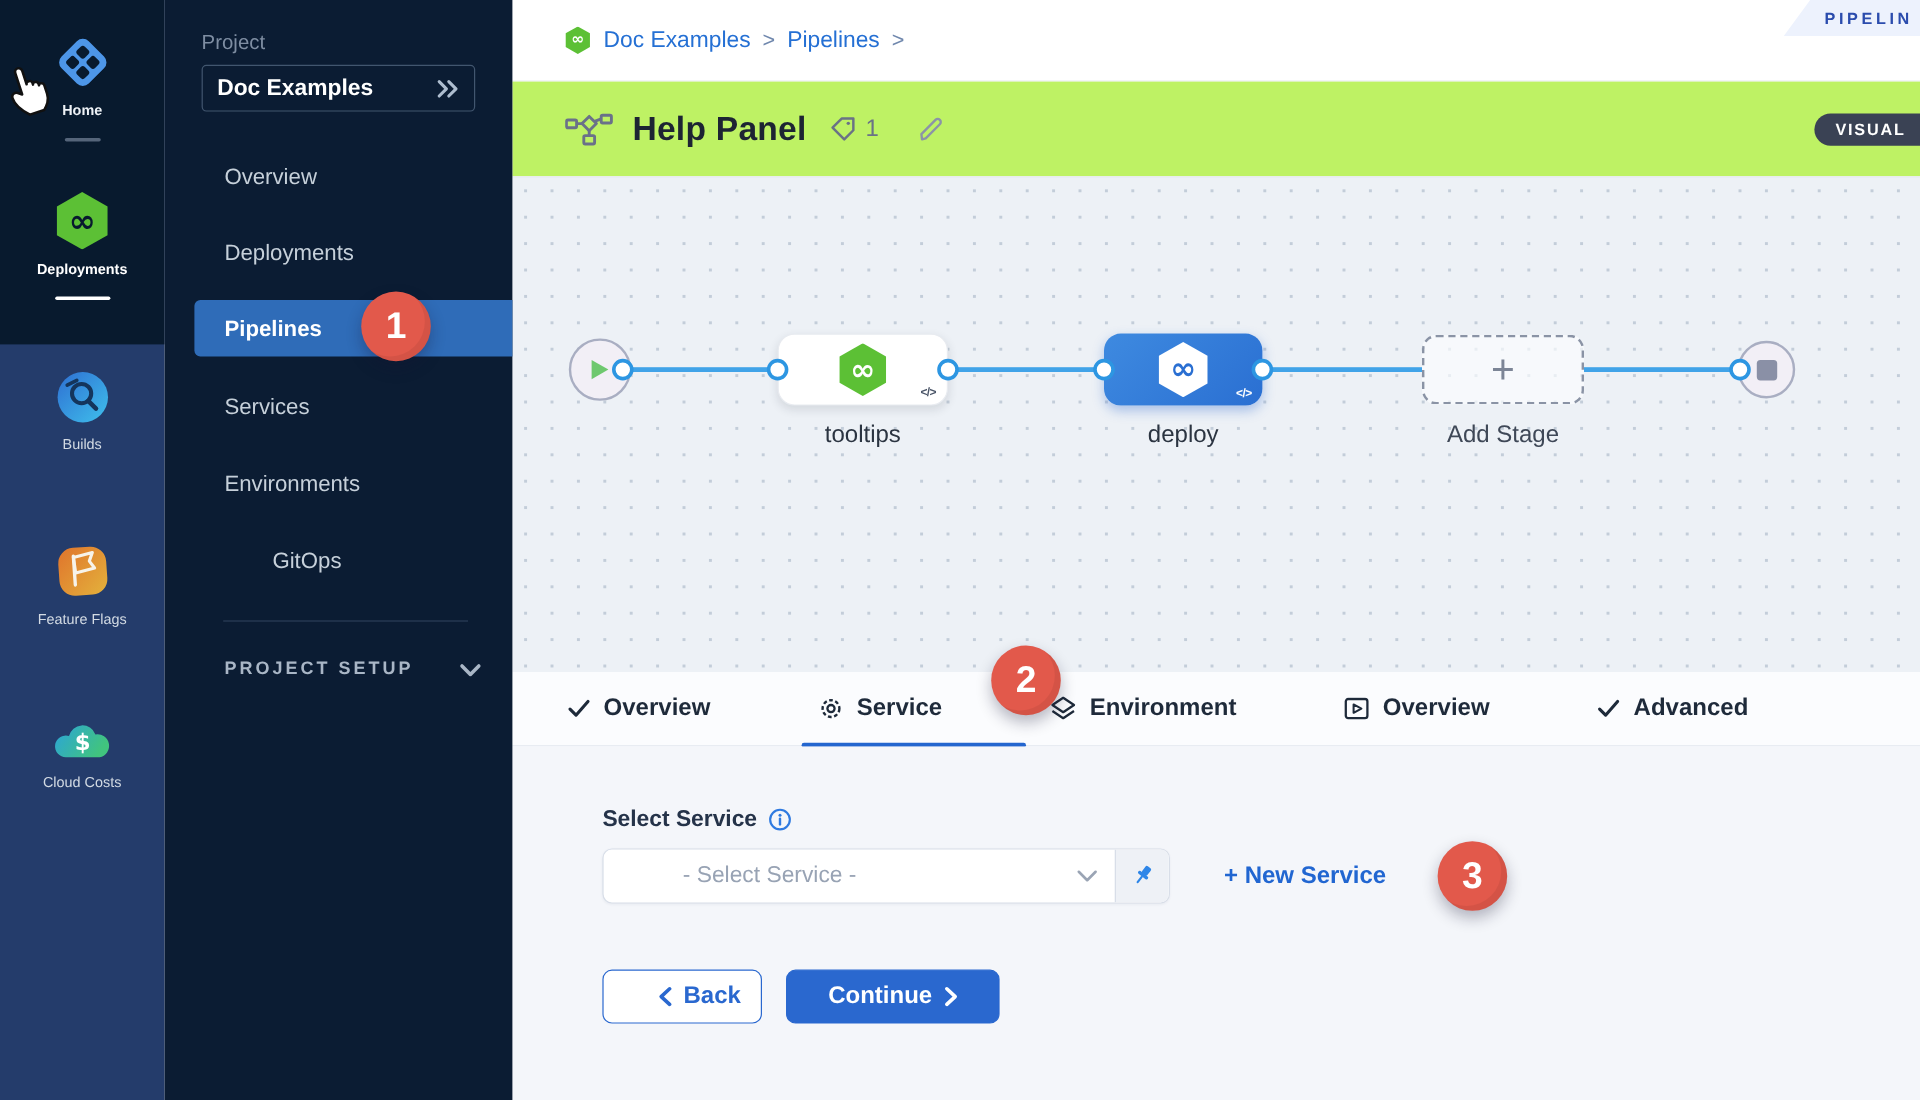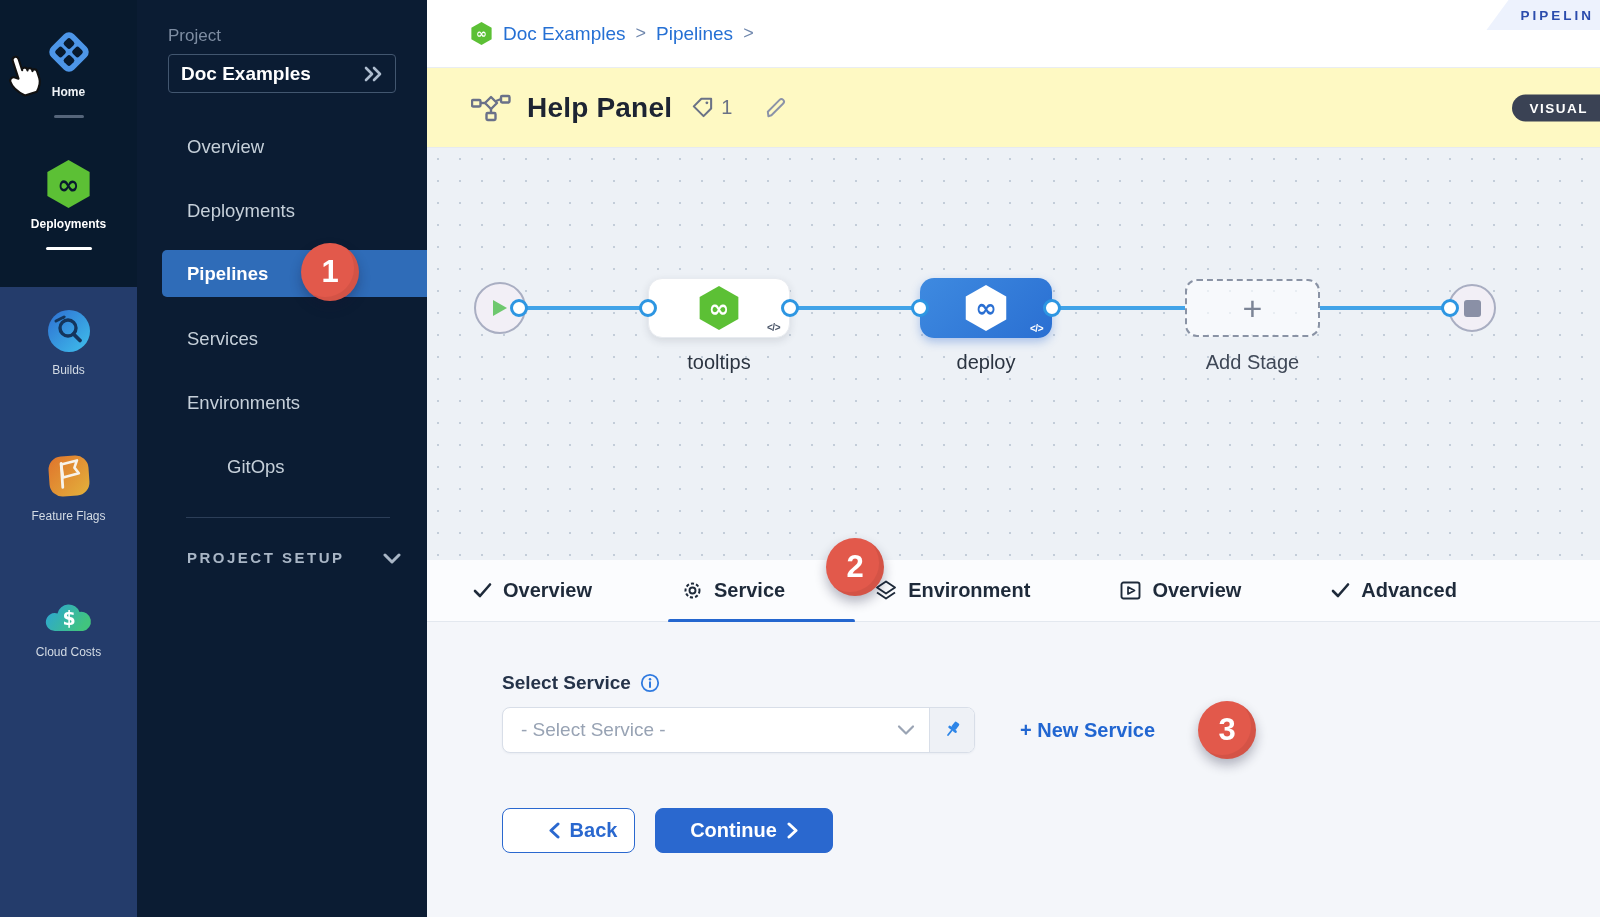--- a/index.html
+++ b/index.html
@@ -36,21 +36,21 @@
   .crumb-bar { position:relative; height:68px; border-bottom:1px solid #e9edf2; display:flex; align-items:center;
                padding-left:43px; gap:10px; background:#fff; }
   .crumb-link { color:#2570d4; font-size:19px; cursor:pointer; }
   .crumb-sep { color:#6f87ad; font-size:18px; }
   .ribbon { position:absolute; top:0; right:0; height:30px; background:#edf2fd; display:flex; align-items:center;
             padding:0 6px 0 34px; clip-path:polygon(22px 0, 100% 0, 100% 100%, 0 100%);
             transform:skew(0); }
   .ribbon span { color:#2b4cad; font-weight:700; font-size:13.5px; letter-spacing:3px; }
 
   .title-bar { position:relative; height:79px; display:flex; align-items:center; padding-left:44px; gap:16px;
-               background:#fef9c3; overflow:hidden; }
+               background:#bef264; overflow:hidden; }
   .page-title { font-size:28px; font-weight:700; color:#1d2433; letter-spacing:0.2px; }
   .tag-wrap { display:flex; align-items:center; gap:5px; margin-left:2px; }
   .tag-count { font-size:20px; color:#6a7286; }
   .visual-pill { position:absolute; right:-14px; top:50%; transform:translateY(-50%); height:27px; background:#3a4254;
                  border-radius:14px; color:#fff; font-size:13.5px; font-weight:700; letter-spacing:1.5px;
                  display:flex; align-items:center; padding:0 26px 0 17px; cursor:pointer; }
 
   
   .canvas { position:relative; height:413px; background:#edf1f6;
             background-image:radial-gradient(#c3cdd9 1.2px, transparent 1.4px); background-size:22px 22px;
@@ -73,21 +73,21 @@
   .tab-underline { position:absolute; left:241px; bottom:-2px; width:187px; height:4px; background:#2466cf; border-radius:3px; }
 
   
   .panel { position:relative; flex:1; background:#f4f6fa; }
   .field-label-row { position:absolute; left:75px; top:50px; display:flex; align-items:center; gap:9px; }
   .field-label { font-size:19px; font-weight:700; color:#253349; }
   .select-row { position:absolute; left:75px; top:85px; display:flex; align-items:center; }
   .select-box { width:473px; height:46px; border:1px solid #d8dee8; border-radius:8px; background:#fff;
                 display:flex; align-items:stretch; overflow:hidden; box-shadow:0 1px 2px rgba(40,60,90,0.05); }
   .select-main { flex:1; display:flex; align-items:center; padding:0 14px 0 18px; cursor:pointer; }
-  .select-placeholder { flex:1; font-size:19px; color:#98a3b4; }
+  .select-placeholder { flex:1; font-size:19px; color:#98a3b4;margin-left:48px; }
   .pin-btn { width:45px; background:#eef1f6; border-left:1px solid #d8dee8; display:flex; align-items:center;
              justify-content:center; cursor:pointer; }
   .new-service { margin-left:45px; font-size:20px; font-weight:600; color:#2166d1; cursor:pointer; }
   .btn-row { position:absolute; left:75px; top:186px; display:flex; gap:20px; }
   .btn { height:45px; border-radius:8px; display:flex; align-items:center; justify-content:center; gap:10px;
          font-size:20px; font-weight:700; cursor:pointer; }
   .btn-back { width:133px; background:#fff; border:1.5px solid #2a68cf; color:#2a68cf;padding-left:29px; }
   .btn-continue { width:178px; background:#2a68cf; border:1.5px solid #2a68cf; color:#fff; }
 
   

